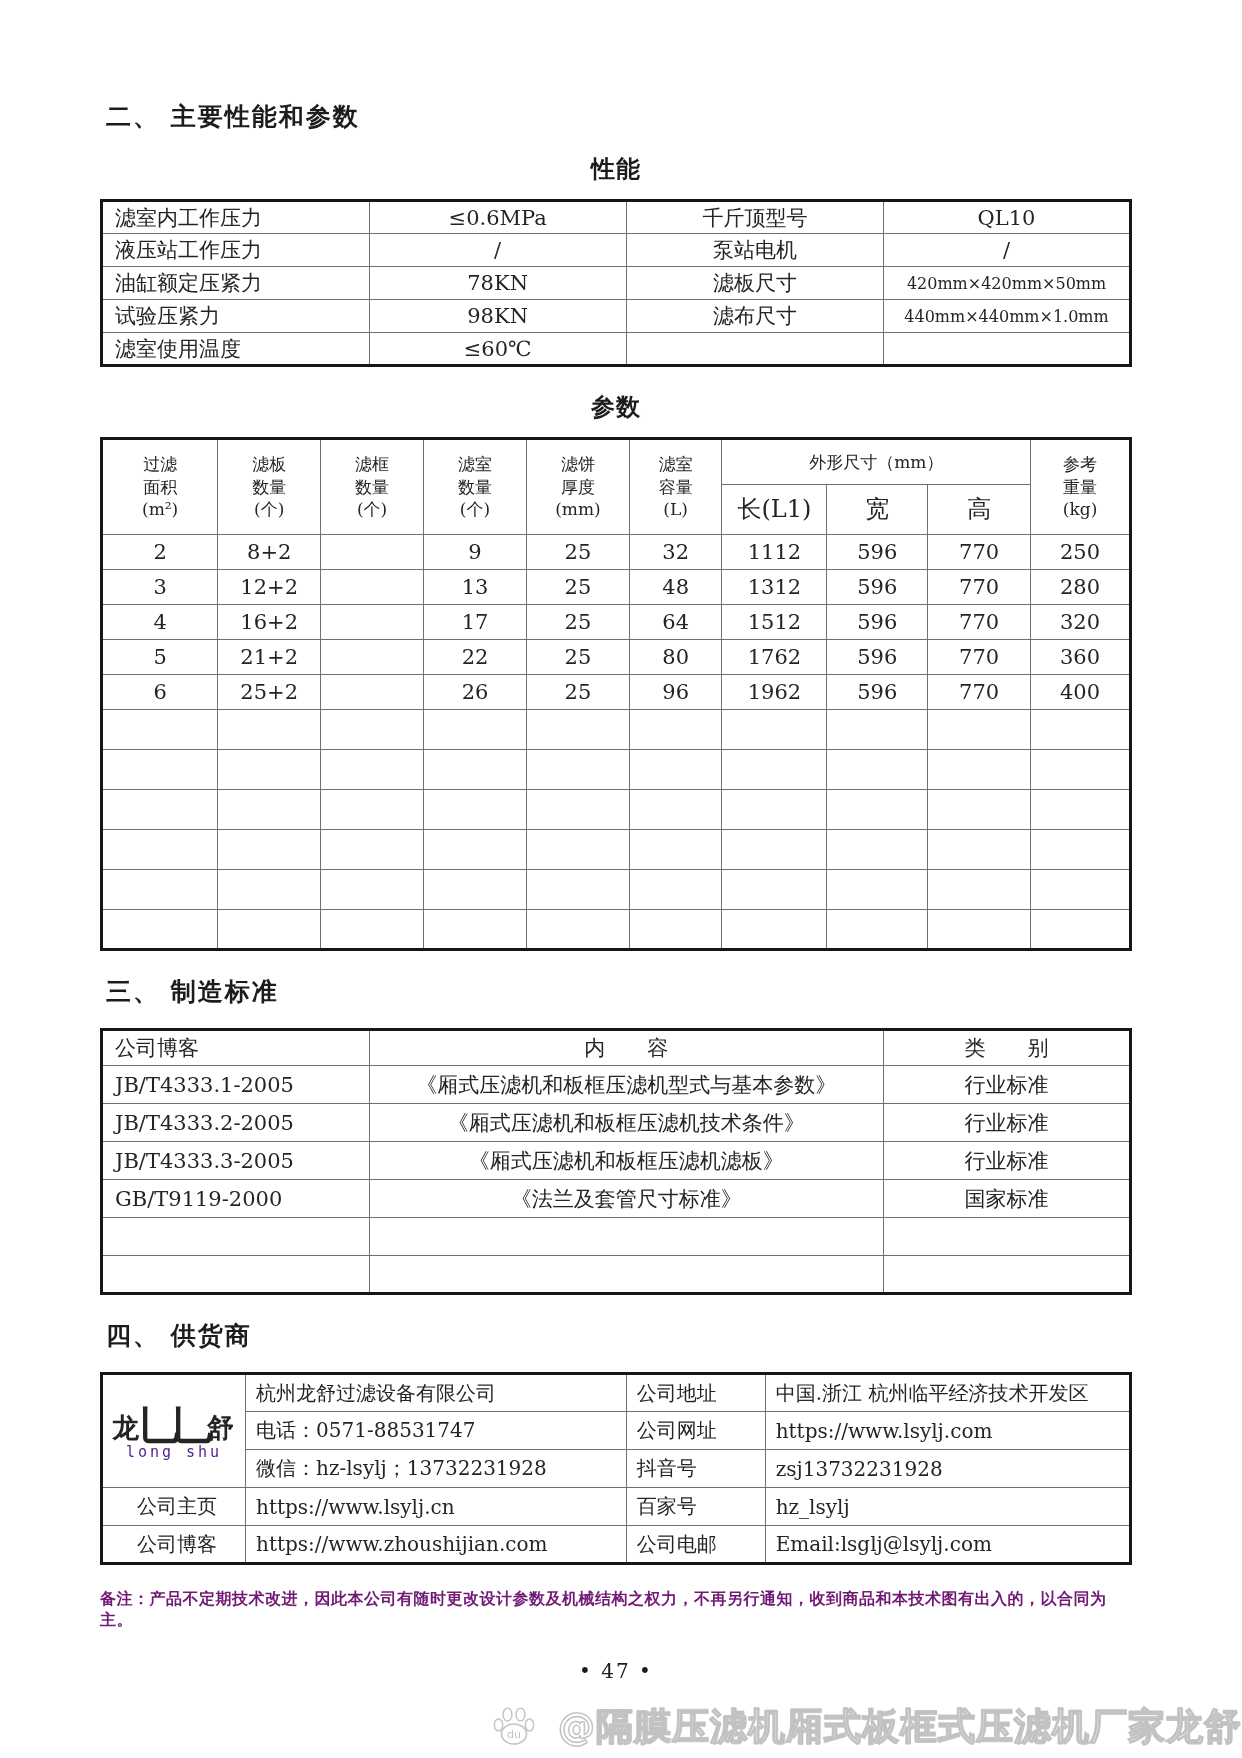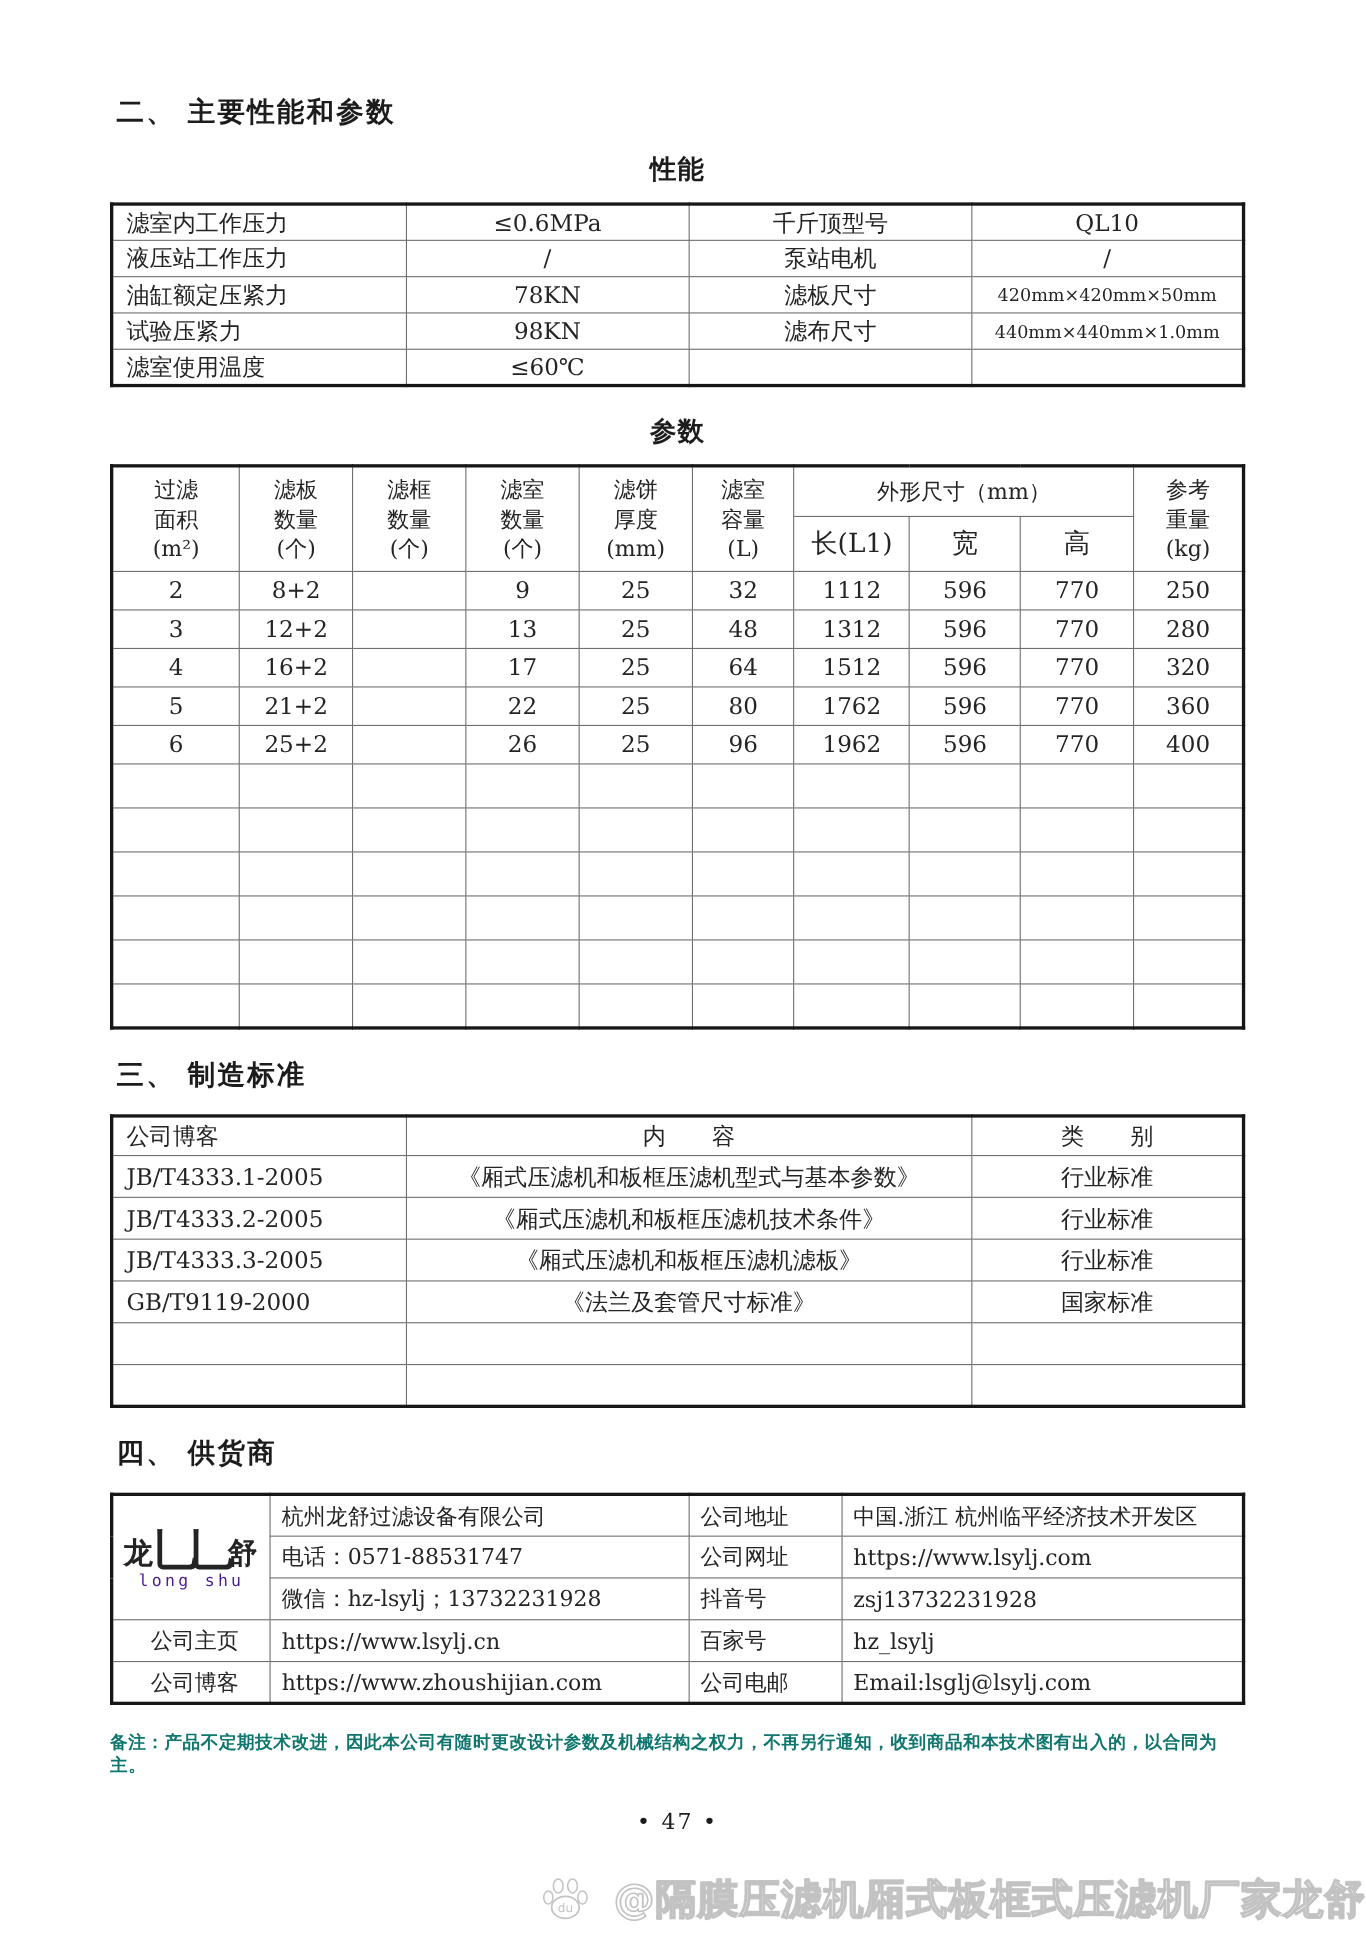--- a/index.html
+++ b/index.html
@@ -2,52 +2,52 @@
 <html><head>
 <meta charset="utf-8">
 <style>
   html,body{margin:0;padding:0;}
   body{
     width:1242px;height:1758px;box-sizing:border-box;position:relative;
     background:#ffffff;color:#1c1c1c;
     font-family:"DejaVu Serif","Liberation Serif",serif;
     padding:85px 110px 0 100px;overflow:hidden;
   }
-  .sec-title{font-size:25px;font-weight:bold;margin:0 0 20px 6px;letter-spacing:2px;}
+  .sec-title{font-size:25px;font-weight:bold;margin:15px 0 20px 6px;letter-spacing:2px;}
   .sub-title{font-size:24px;font-weight:bold;margin:0 0 14px 0;letter-spacing:1px;text-align:center;}
   table{border-collapse:collapse;width:100%;table-layout:fixed;margin:0 0 24px 0;}
   table.frame{border:3px solid #161616;}
   td,th{border:1px solid #6f6f6f;font-weight:normal;font-size:21px;color:#242424;
         overflow:hidden;vertical-align:middle;padding:0 4px;box-sizing:border-box;}
   .c{text-align:center;}
   .l{text-align:left;padding-left:12px;}
   
   .perf td{height:33px;}
   .sm{font-size:16px;letter-spacing:0;}
   
-  .pt th{white-space:pre-line;line-height:1.32;text-align:center;font-size:20px;}
+  .pt th{white-space:pre-line;line-height:1.32;text-align:center;font-size:17px;}
   .pt .grp{height:46px;}
   .pt .subh{height:50px;font-size:24px;text-align:center;}
   .pt td{height:35px;text-align:center;}
   .pt tr.empty td{height:40px;}
   
   .std th{height:36px;font-size:21px;}
   .std td{height:38px;}
   .std tr.empty td{height:38px;}
   
   .sup td{height:38px;font-size:20px;padding-left:10px;}
   .sup td.logo-cell{padding:2px 0;text-align:center;}
   .logo-line{font-size:27px;font-weight:bold;letter-spacing:2px;line-height:1.1;}
   .logo-mark{font-size:40px;font-weight:bold;letter-spacing:-7px;margin:0 2px 0 -2px;
              position:relative;top:3px;}
   .logo-sub{font-family:"DejaVu Sans Mono","Liberation Mono",monospace;
             font-size:15px;letter-spacing:3px;color:#4c1d95;margin-top:-2px;}
   
   .note{font-size:16px;font-weight:600;letter-spacing:0.5px;margin:2px 0 0 0;
-        color:#0f766e;}
+        color:#701a75;}
   .pageno{text-align:center;font-size:20px;margin-top:28px;letter-spacing:2px;}
   .watermark{position:absolute;right:0px;bottom:6px;display:flex;align-items:center;gap:1px;}
   .wm-text{font-family:"DejaVu Sans","Liberation Sans",sans-serif;font-weight:bold;
            font-size:37px;color:#ffffff;-webkit-text-stroke:1.2px #c2c2c2;
            text-shadow:1px 0 0 #d2d2d2,-1px 0 0 #d2d2d2,0 1px 0 #d2d2d2,0 -1px 0 #d2d2d2;
            letter-spacing:1px;white-space:nowrap;margin-left:20px;}
 </style>
 </head>
 <body>
 

